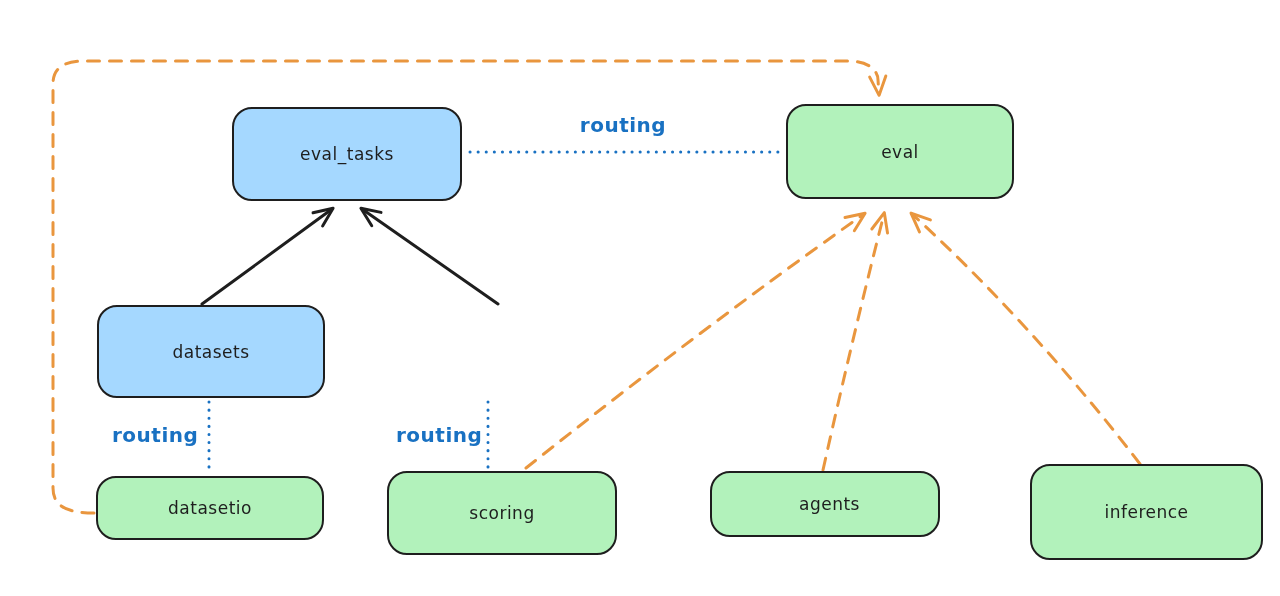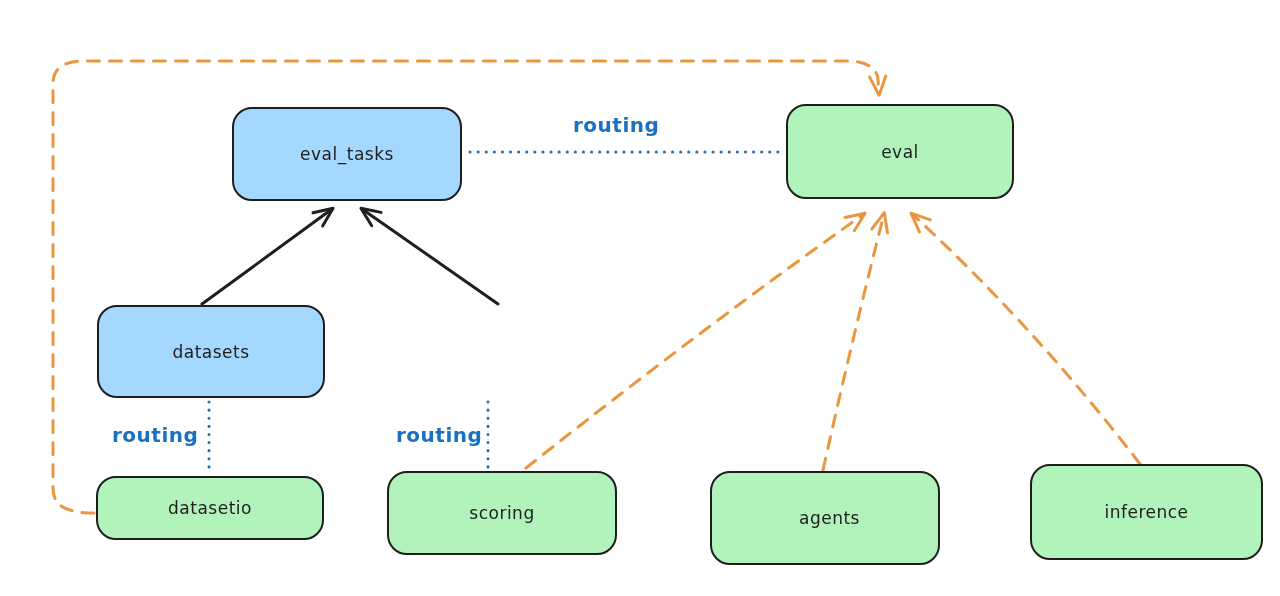--- a/index.html
+++ b/index.html
@@ -69,20 +69,21 @@
   }
   .node-api { background: var(--api-fill, #a5d8ff); }
   .node-provider { background: var(--provider-fill, #b2f2bb); }
   .edge-label {
     position: absolute;
     z-index: 3;
     color: var(--routing, #1971c2);
     font-size: 20px;
     font-weight: 700;
     letter-spacing: 0.5px;
+    text-align: center;
   }
 </style>
 </head>
 <body>
 
 <div id="canvas">
 
   <svg id="edges" viewBox="0 0 1280 596" xmlns="http://www.w3.org/2000/svg">
     <defs>
       <marker id="arrowBlack" viewBox="0 0 20 20" refX="17" refY="10" markerWidth="9" markerHeight="9" orient="auto-start-reverse">
@@ -120,21 +121,21 @@
 
 
   <div class="node node-provider" style="left:96px; top:476px; width:228px; height:64px;">
     <span>datasetio</span>
   </div>
 
   <div class="node node-provider" style="left:387px; top:471px; width:230px; height:84px;">
     <span>scoring</span>
   </div>
 
-  <div class="node node-provider" style="left:710px; top:471px; width:230px; height:94px;padding-left:9px;">
+  <div class="node node-provider" style="left:710px; top:471px; width:230px; height:66px;padding-left:9px;">
     <span>agents</span>
   </div>
 
   <div class="node node-provider" style="left:1022px; top:464px; width:233px; height:96px;margin-left:8px;">
     <span>inference</span>
   </div>
 
   <div class="edge-label" style="left:573px; top:113px; width:100px;">routing</div>
 
   <div class="edge-label" style="left:112px; top:423px; width:86px;">routing</div>

